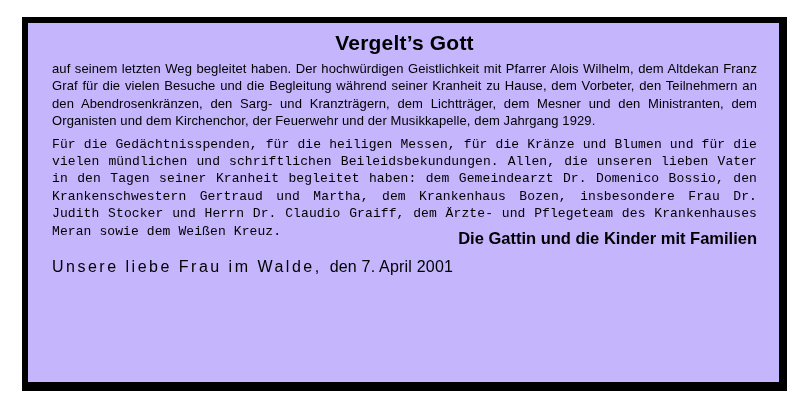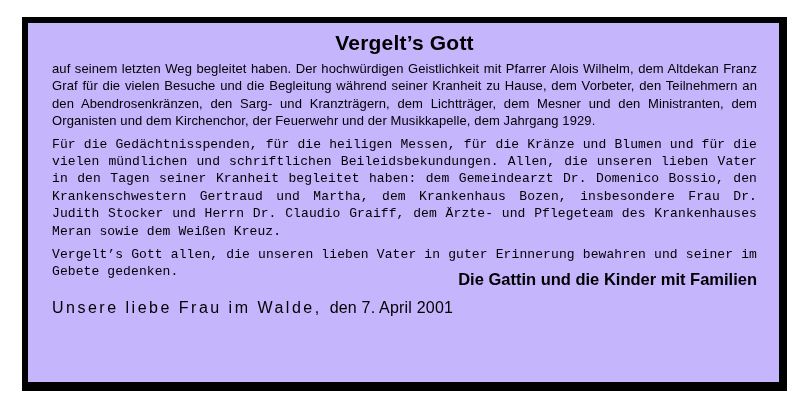--- a/index.html
+++ b/index.html
@@ -71,19 +71,18 @@
   .dateline-date { letter-spacing: 0.2px; margin-left: 8px; }
 </style>
 </head>
 <body>
 
 <div class="page">
   <div class="notice-frame">
     <div class="notice-header">Vergelt’s Gott</div>
     <p class="body-par">auf seinem letzten Weg begleitet haben. Der hochwürdigen Geistlichkeit mit Pfarrer Alois Wilhelm, dem Altdekan Franz Graf für die vielen Besuche und die Begleitung während seiner Kranheit zu Hause, dem Vorbeter, den Teilnehmern an den Abendrosenkränzen, den Sarg- und Kranzträgern, dem Lichtträger, dem Mesner und den Ministranten, dem Organisten und dem Kirchenchor, der Feuerwehr und der Musikkapelle, dem Jahrgang 1929.</p>
     <p class="body-par">Für die Gedächtnisspenden, für die heiligen Messen, für die Kränze und Blumen und für die vielen mündlichen und schriftlichen Beileidsbekundungen. Allen, die unseren lieben Vater in den Tagen seiner Kranheit begleitet haben: dem Gemeindearzt Dr. Domenico Bossio, den Krankenschwestern Gertraud und Martha, dem Krankenhaus Bozen, insbesondere Frau Dr. Judith Stocker und Herrn Dr. Claudio Graiff, dem Ärzte- und Pflegeteam des Krankenhauses Meran sowie dem Weißen Kreuz.</p>
-    <p class="body-par">Vergelt’s Gott allen, die unseren lieben Vater in guter Erinnerung bewahren und seiner im Gebete gedenken.</p>
     <div class="signature-line">Die Gattin und die Kinder mit Familien</div>
     <div class="dateline">
       <span class="dateline-place">Unsere liebe Frau im Walde,</span><span class="dateline-date">den 7. April 2001</span>
     </div>
   </div>
 </div>
 
 </body></html>

